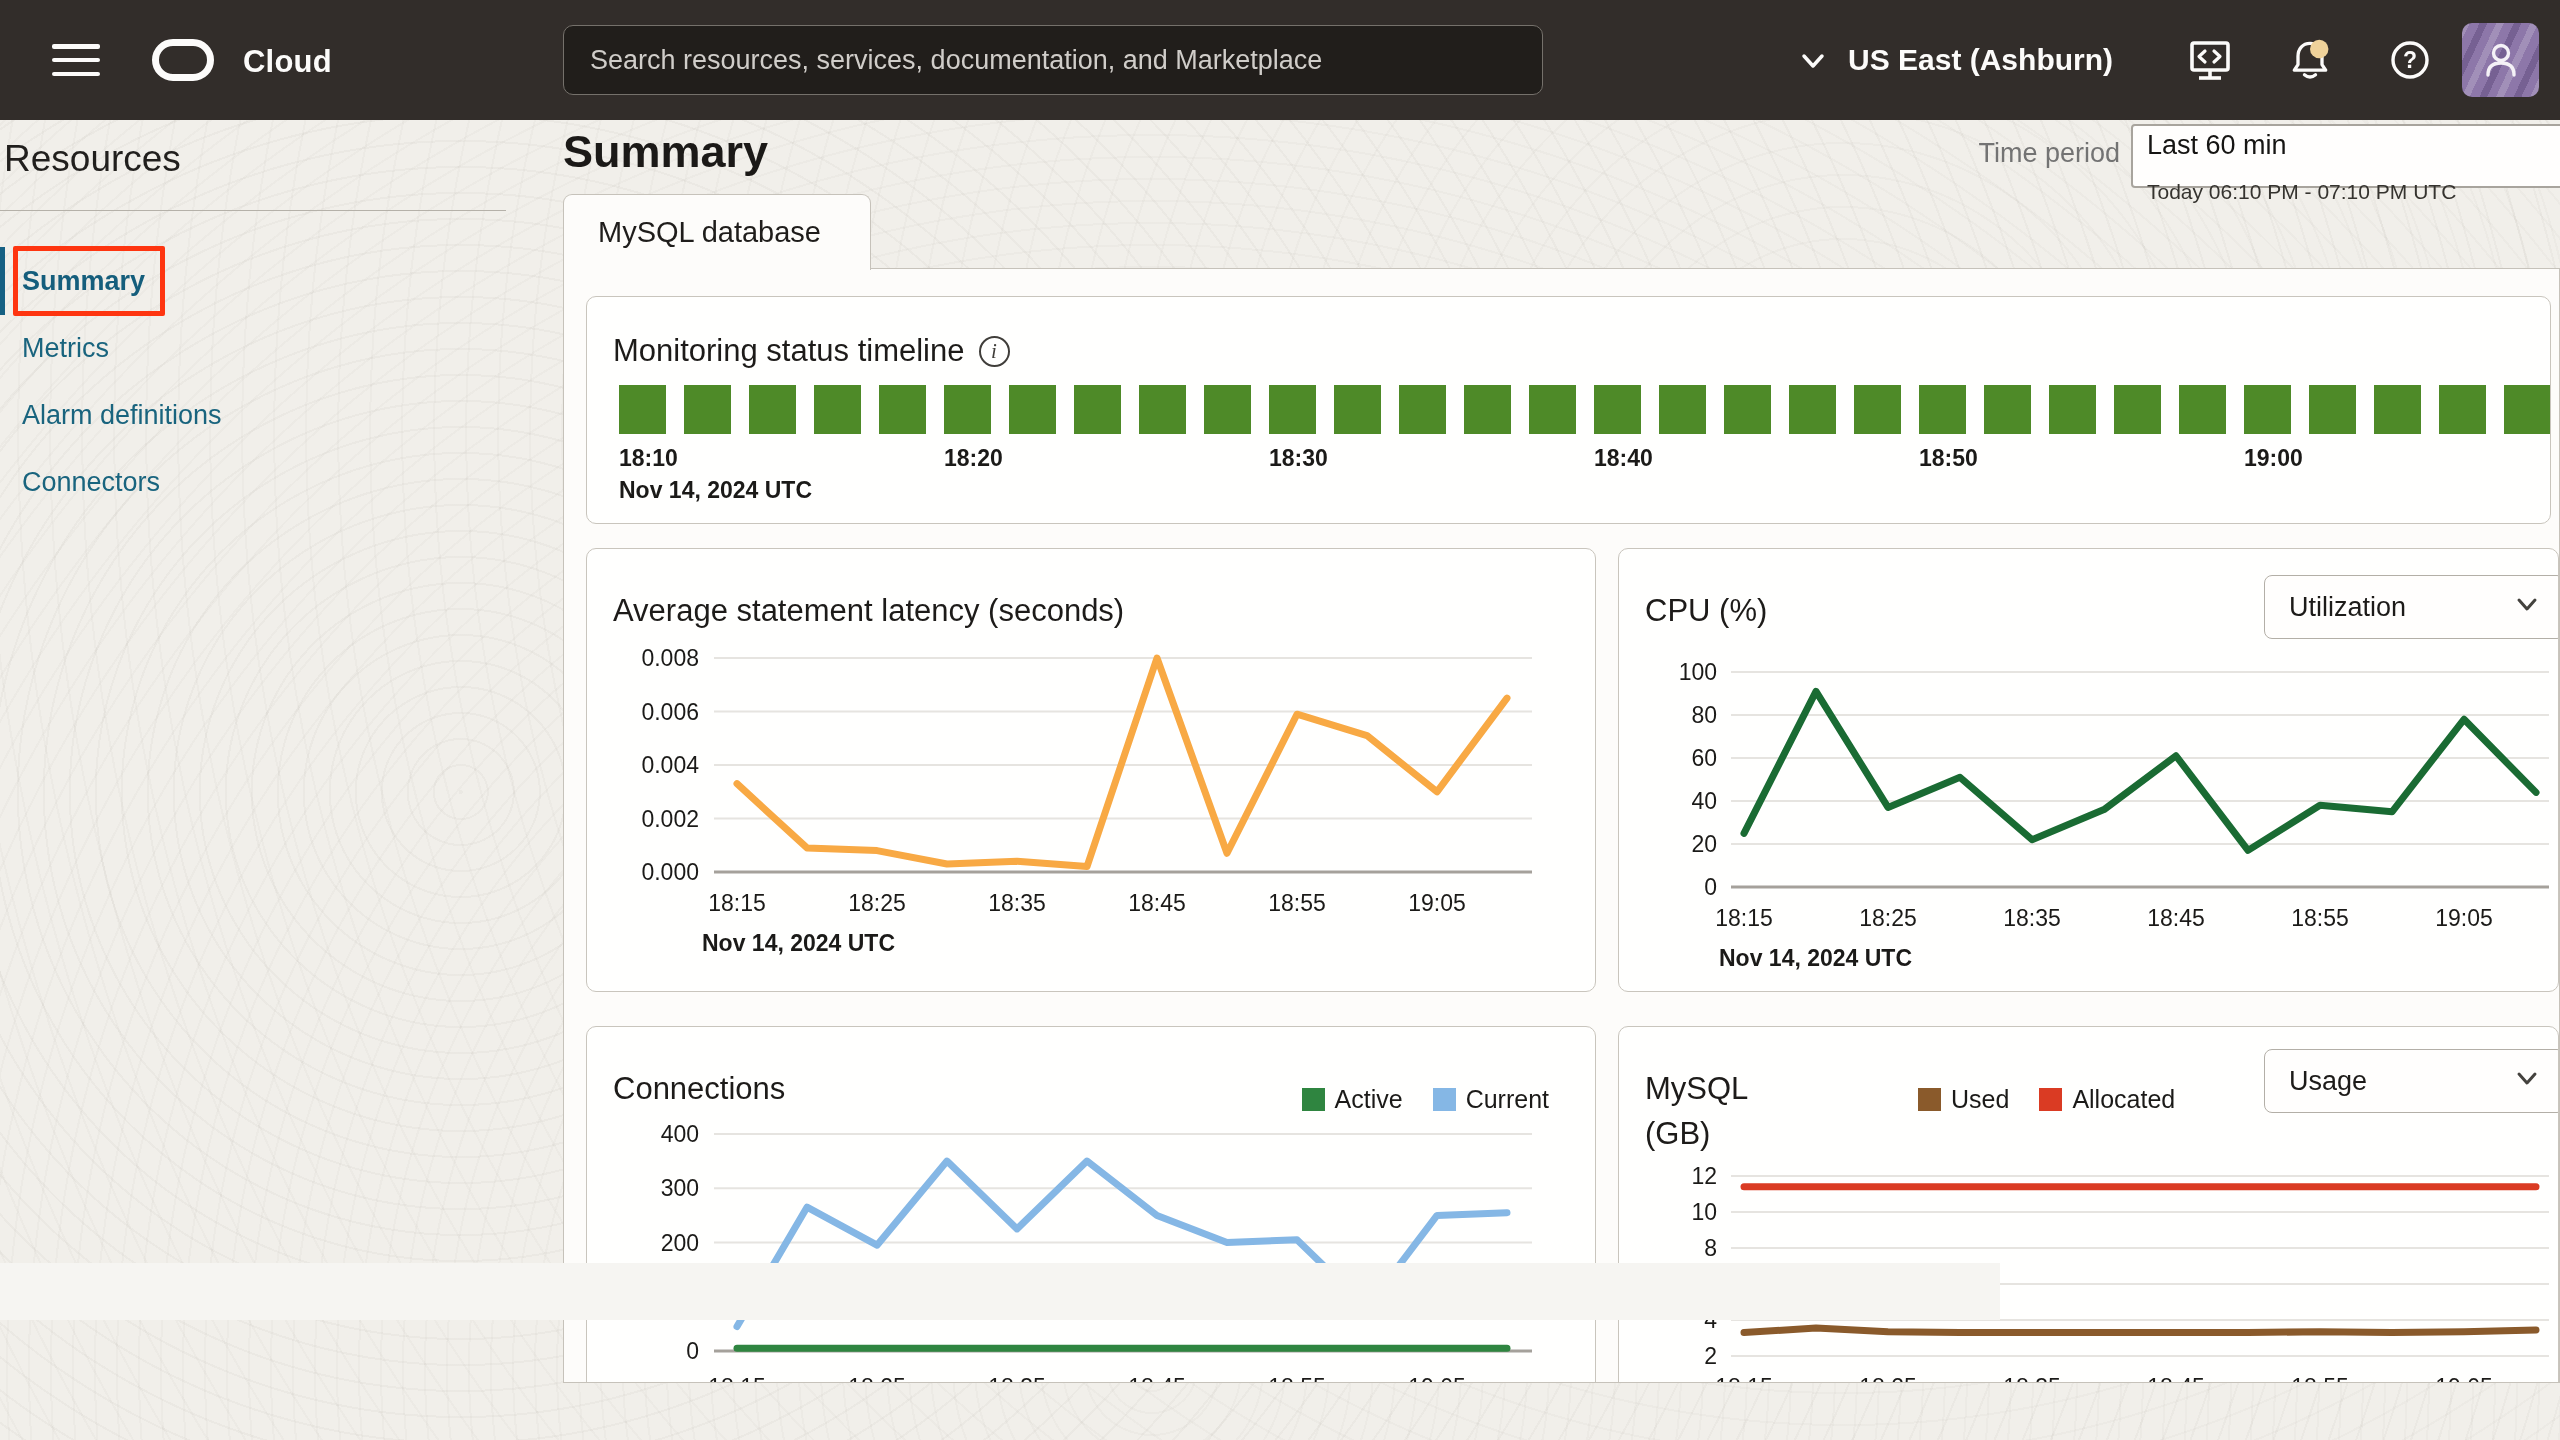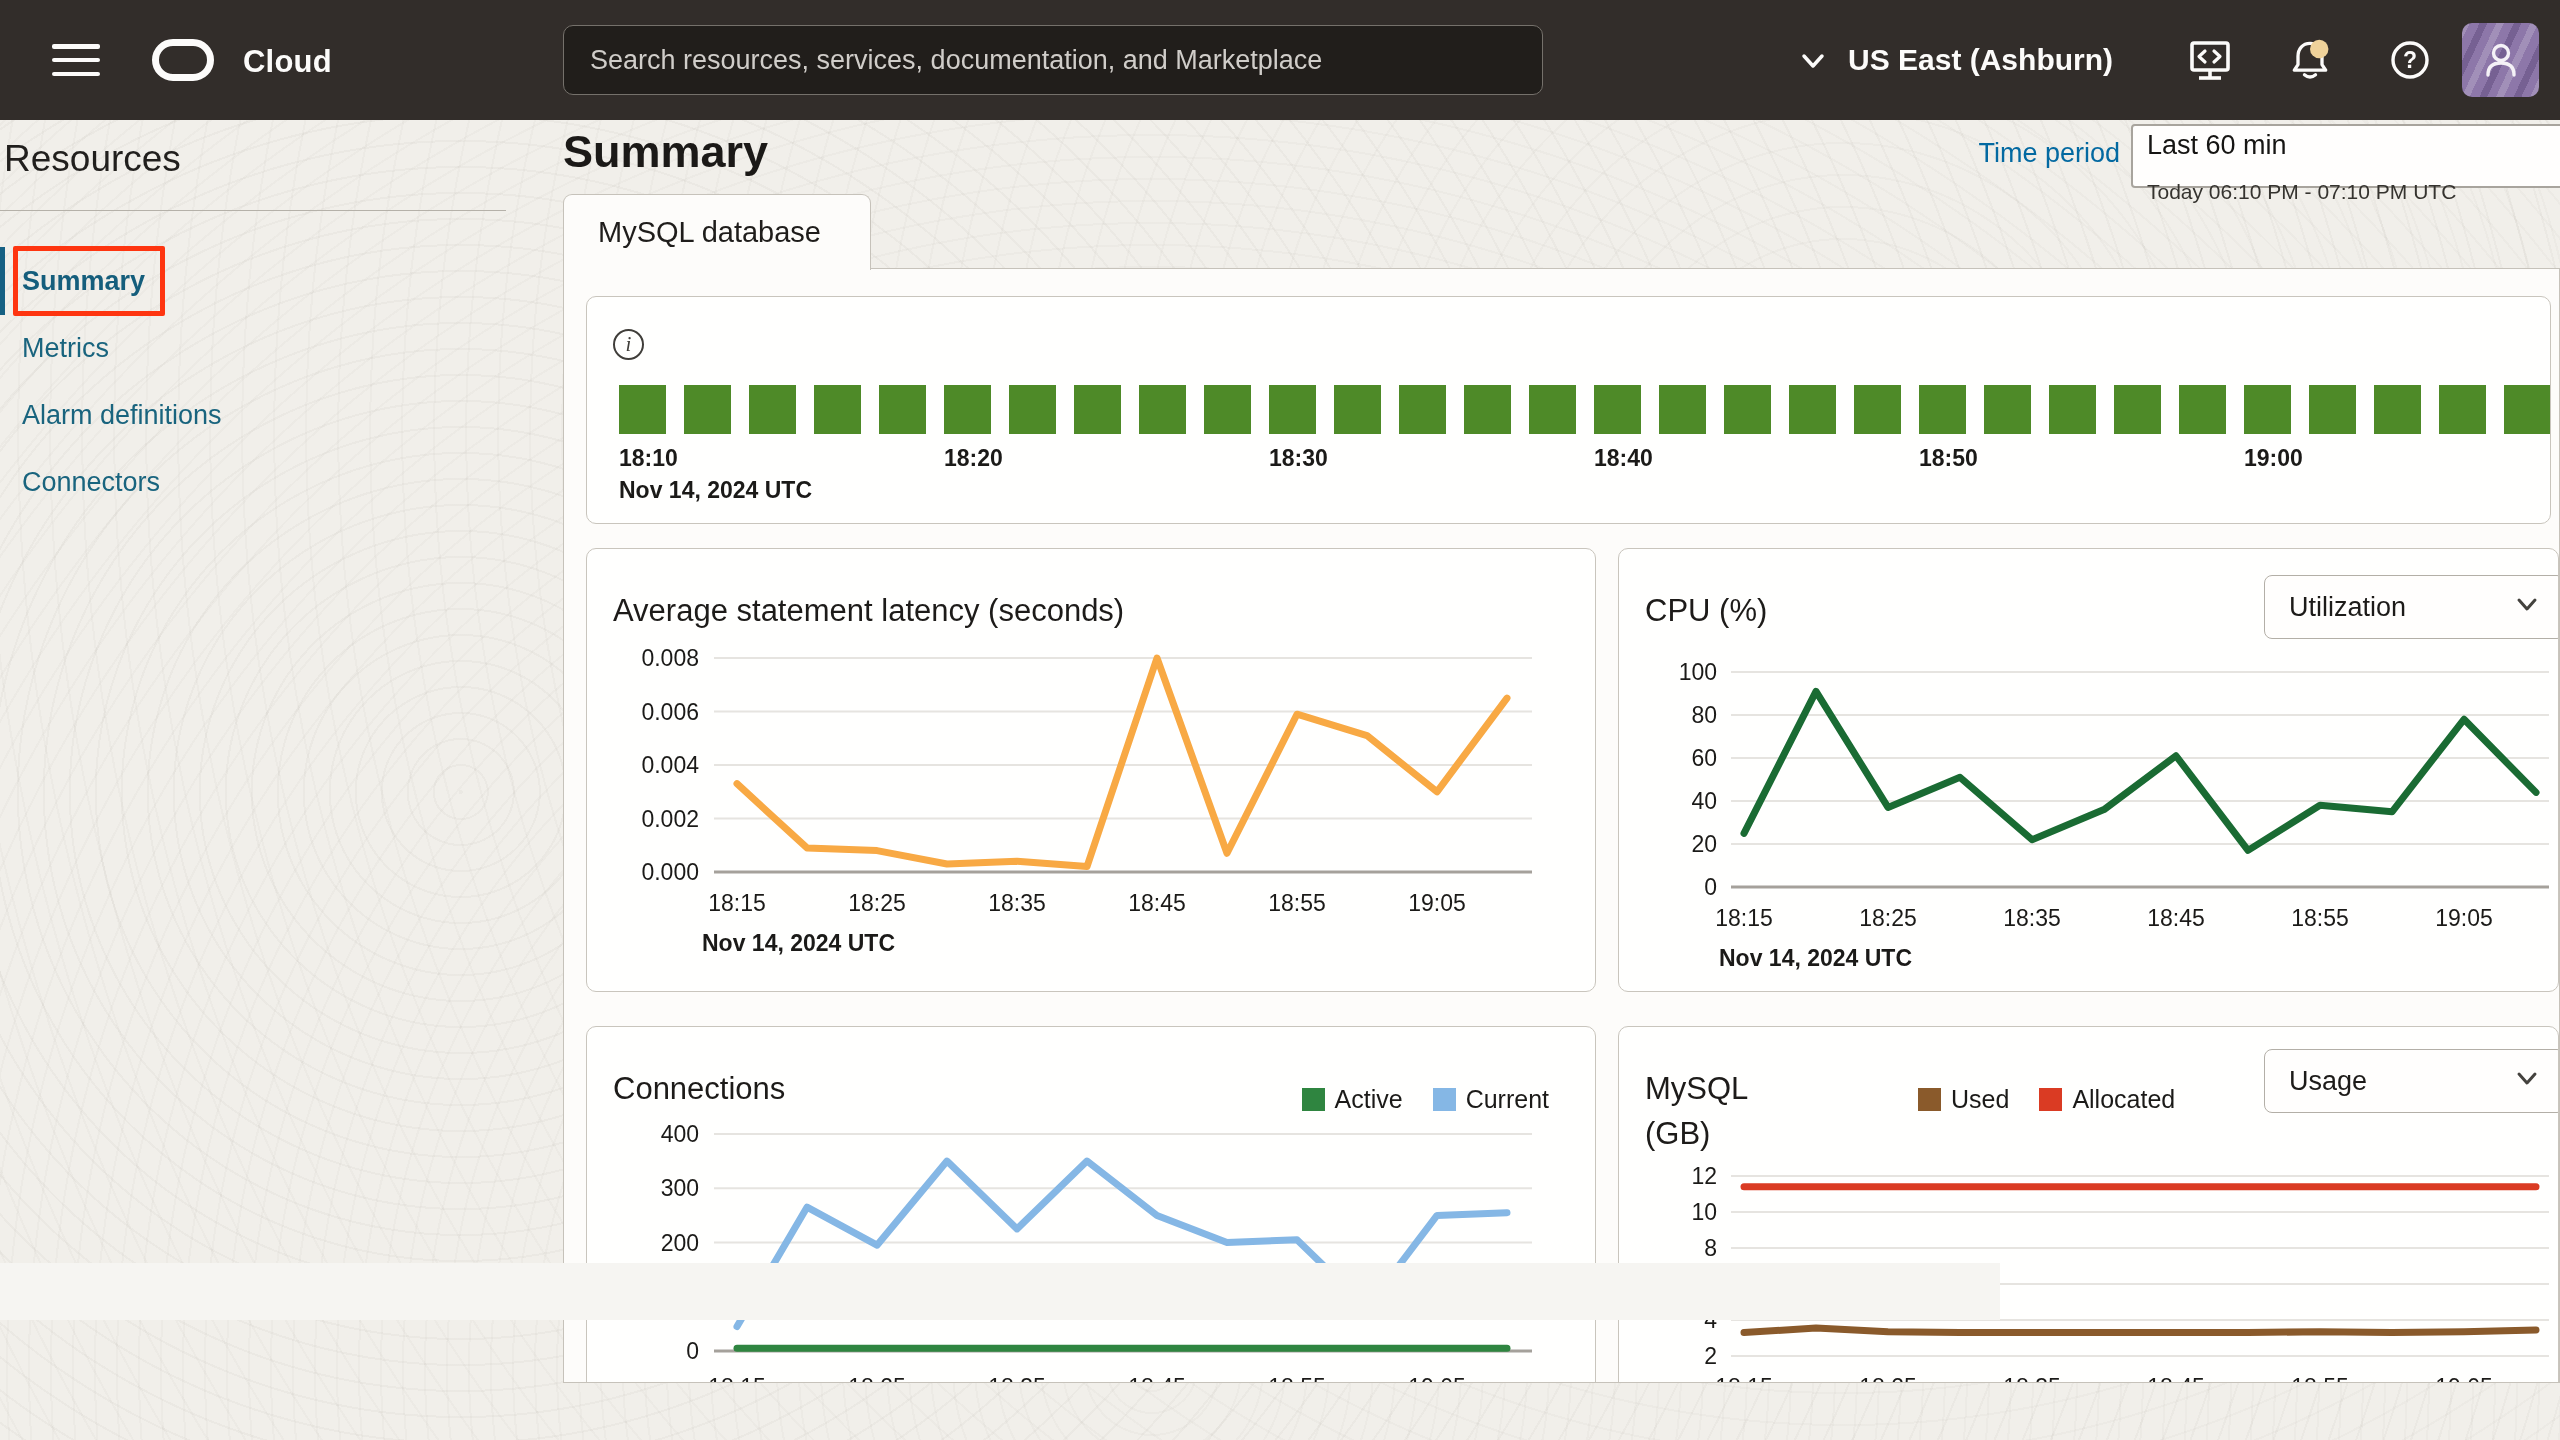--- a/index.html
+++ b/index.html
@@ -47,21 +47,21 @@
   .sidebar-divider{ position:absolute; left:0; top:90px; width:506px; height:0; border-top:1.5px solid #b5b1a9; }
   .side-nav{ position:absolute; left:0; top:128px; width:506px; }
   .side-item{ height:67px; display:flex; align-items:center; padding-left:22px; font-size:27px; color:#19647e; cursor:pointer; }
   .side-item.selected{ font-weight:700; color:#155e7c; }
   .accent-bar{ position:absolute; left:0; top:127px; width:5px; height:68px; background:#156083; }
   .annotation-box{ position:absolute; left:13px; top:126px; width:152px; height:70px; border:5px solid #fe3510; border-radius:2px; pointer-events:none; }
 
   
   .main{ position:absolute; left:560px; top:120px; width:2000px; height:1320px; }
   .page-title{ position:absolute; left:3px; top:6px; font-size:45px; color:#1b1917; }
-  .time-period-label{ position:absolute; left:1400px; top:18px; width:160px; text-align:right; font-size:27px; color:#0369a1; }
+  .time-period-label{ position:absolute; left:1400px; top:18px; width:160px; text-align:right; font-size:27px; color:#737373; }
   .time-box{
     position:absolute; left:1571px; top:4px; width:440px; height:64px;
     background:#fffefd; border:2px solid #a8a49d; border-radius:4px; padding:4px 14px; cursor:pointer;
   }
   .time-box .tb-main{ font-size:27px; color:#161513; }
   .time-box .tb-sub{ font-size:21px; color:#35332f; margin-top:19px; }
 
   .tab{
     position:absolute; left:3px; top:74px; width:308px; height:76px;
     background:#fdfcfa; border:1.5px solid #c6c2ba; border-bottom:none;
@@ -178,20 +178,21 @@
     <div class="tb-main">Last 60 min</div>
     <div class="tb-sub">Today 06:10 PM - 07:10 PM UTC</div>
   </div>
 
   <div class="tab">MySQL database</div>
 
   <div class="panel">
 
     <div class="card" id="timeline-card">
       <div class="card-title">
+        <span>Monitoring status timeline</span>
         <span class="info-icon">i</span>
       </div>
       <div class="blocks-row">
           <div class="block" style="background: rgb(78, 138, 40);"></div>
           <div class="block" style="background: rgb(78, 138, 40);"></div>
           <div class="block" style="background: rgb(78, 138, 40);"></div>
           <div class="block" style="background: rgb(78, 138, 40);"></div>
           <div class="block" style="background: rgb(78, 138, 40);"></div>
           <div class="block" style="background: rgb(78, 138, 40);"></div>
           <div class="block" style="background: rgb(78, 138, 40);"></div>

